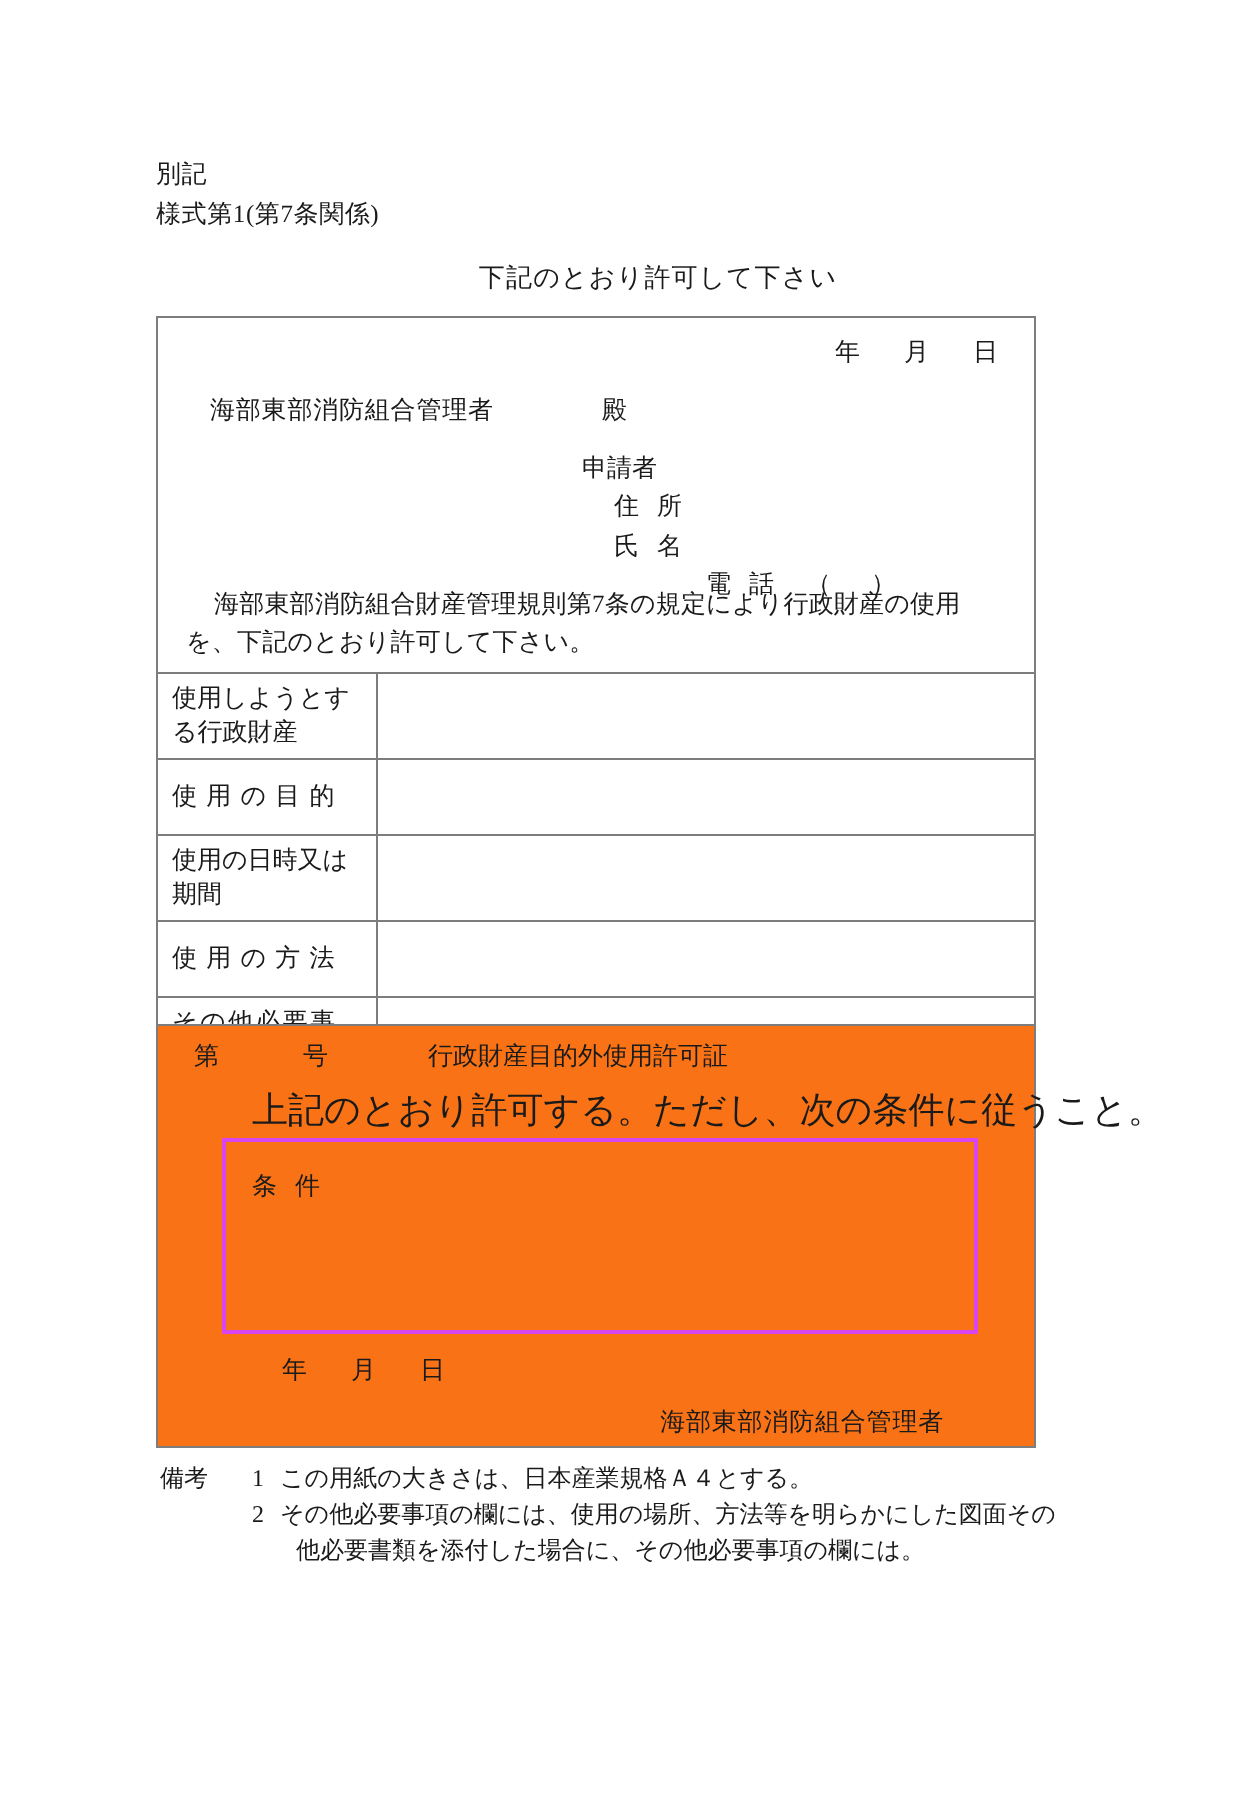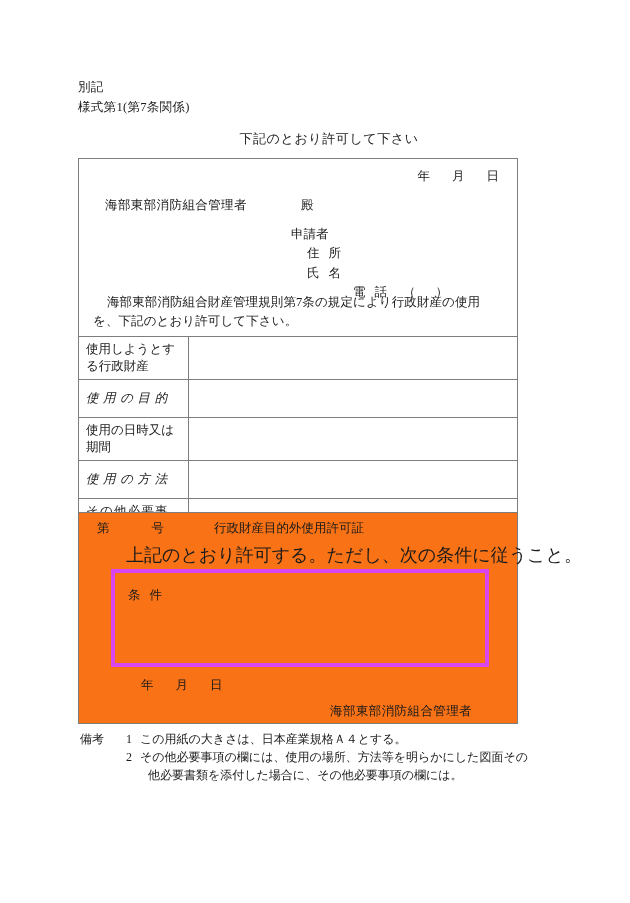--- a/index.html
+++ b/index.html
@@ -120,21 +120,21 @@
     width: 110px;
     flex: 0 0 110px;
     border-right: 1px solid #7d7d7d;
     box-sizing: border-box;
     display: flex;
     align-items: center;
     padding: 4px 6px 4px 7px;
     font-size: 12.5px;
     line-height: 1.35;
   }
-  .row-label.spread { letter-spacing: 4.6px; font-style: italic; }
+  .row-label.spread { letter-spacing: 4.6px; }
   .row-label.spread2 { letter-spacing: 1.2px; }
   .row-value {
     flex: 1 1 auto;
     min-height: 37px;
   }
 
   
   .permit-box {
     position: absolute;
     left: 78px;
@@ -160,21 +160,21 @@
     left: 47px;
     font-size: 18px;
     white-space: nowrap;
   }
   .cond-box {
     position: absolute;
     left: 32px;
     top: 56px;
     width: 378px;
     height: 98px;
-    border: 4px solid #d946ef;
+    border: 2px solid #d946ef;
     box-sizing: border-box;
   }
   .cond-label {
     position: absolute;
     top: 14px;
     left: 13px;
     font-size: 12.5px;
   }
   .permit-date {
     position: absolute;

